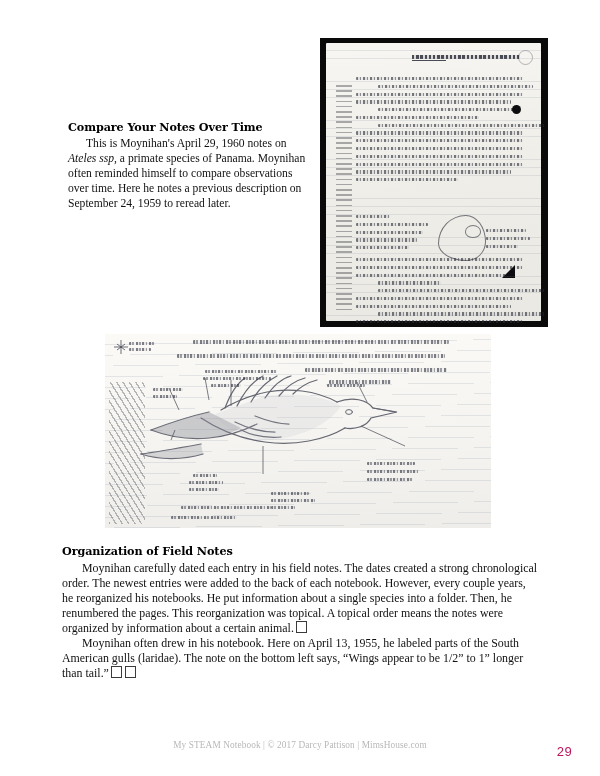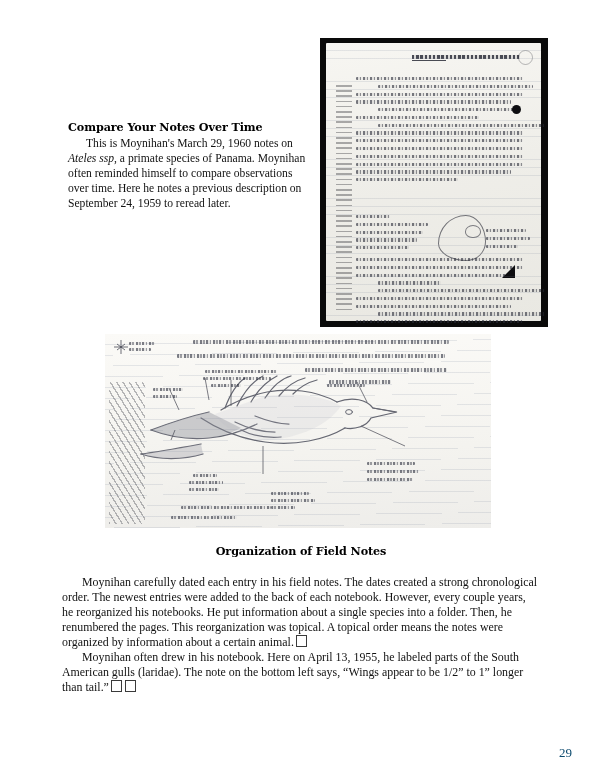--- a/index.html
+++ b/index.html
@@ -254,21 +254,21 @@
     border-radius: 1px;
   }
 
   
   .col-wide {
     position: absolute;
     left: 62px;
     top: 544px;
     width: 478px;
   }
-  .col-wide h2.section-head { margin-bottom: 17px; text-align: center; }
+  .col-wide h2.section-head { margin-bottom: 3px; }
   .col-wide p.body {
     font-size: 11.9px;
     line-height: 15.0px;
     text-indent: 20px;
     text-align: left;
   }
 
   .glyphbox {
     display: inline-block;
     width: 9px;
@@ -295,34 +295,34 @@
     font-size: 9.3px;
     color: #b8b8b8;
     font-family: "Liberation Serif", serif;
     letter-spacing: .1px;
   }
   .pagenum {
     position: absolute;
     right: 28px;
     top: 745px;
     font-size: 13px;
-    color: #0c4a6e;
-    font-family: Liberation Serif, serif;
+    color: #be185d;
+    font-family: Liberation Mono, monospace;
   }
 </style>
 </head>
 <body>
 
 <div class="page">
 
   <div class="top-row">
 
     <div class="col-text">
       <h2 class="section-head">Compare Your Notes Over Time</h2>
-      <p class="body"><span>This is Moynihan's March 29, 1960 notes on </span><i class="ital">Ateles ssp</i><span>, a primate species of Panama. Moynihan often reminded himself to compare observations over time. Here he notes a previous description on September 24, 1959 to reread later.</span></p>
+      <p class="body"><span>This is Moynihan's April 29, 1960 notes on </span><i class="ital">Ateles ssp</i><span>, a primate species of Panama. Moynihan often reminded himself to compare observations over time. Here he notes a previous description on September 24, 1959 to reread later.</span></p>
     </div>
 
     <div class="photo photo-notes">
       <div class="sheet">
         <div class="spiral"></div>
         <div class="corner-fold"></div>
         <div class="hand-title"></div>
 
         <div class="hand-block" style="top:34px;">
           <div class="hline w95"></div>
@@ -465,15 +465,16 @@
 
   <div class="col-wide">
     <h2 class="section-head">Organization of Field Notes</h2>
 
     <p class="body"><span>Moynihan carefully dated each entry in his field notes. The dates created a strong chronological order. The newest entries were added to the back of each notebook. However, every couple years, he reorganized his notebooks. He put information about a single species into a folder. Then, he renumbered the pages. This reorganization was topical. A topical order means the notes were organized by information about a certain animal.</span><span class="glyphbox">⚑</span></p>
 
     <p class="body"><span>Moynihan often drew in his notebook. Here on April 13, 1955, he labeled parts of the South American gulls (laridae). The note on the bottom left says, “Wings appear to be 1/2” to 1” longer than tail.”</span><span class="glyphbox">⚑</span><span class="glyphbox">Ⓢ</span></p>
 
   </div>
 
+  <div class="footer">My STEAM Notebook | © 2017 Darcy Pattison | MimsHouse.com</div>
   <div class="pagenum">29</div>
 
 </div>
 
 </body></html>

